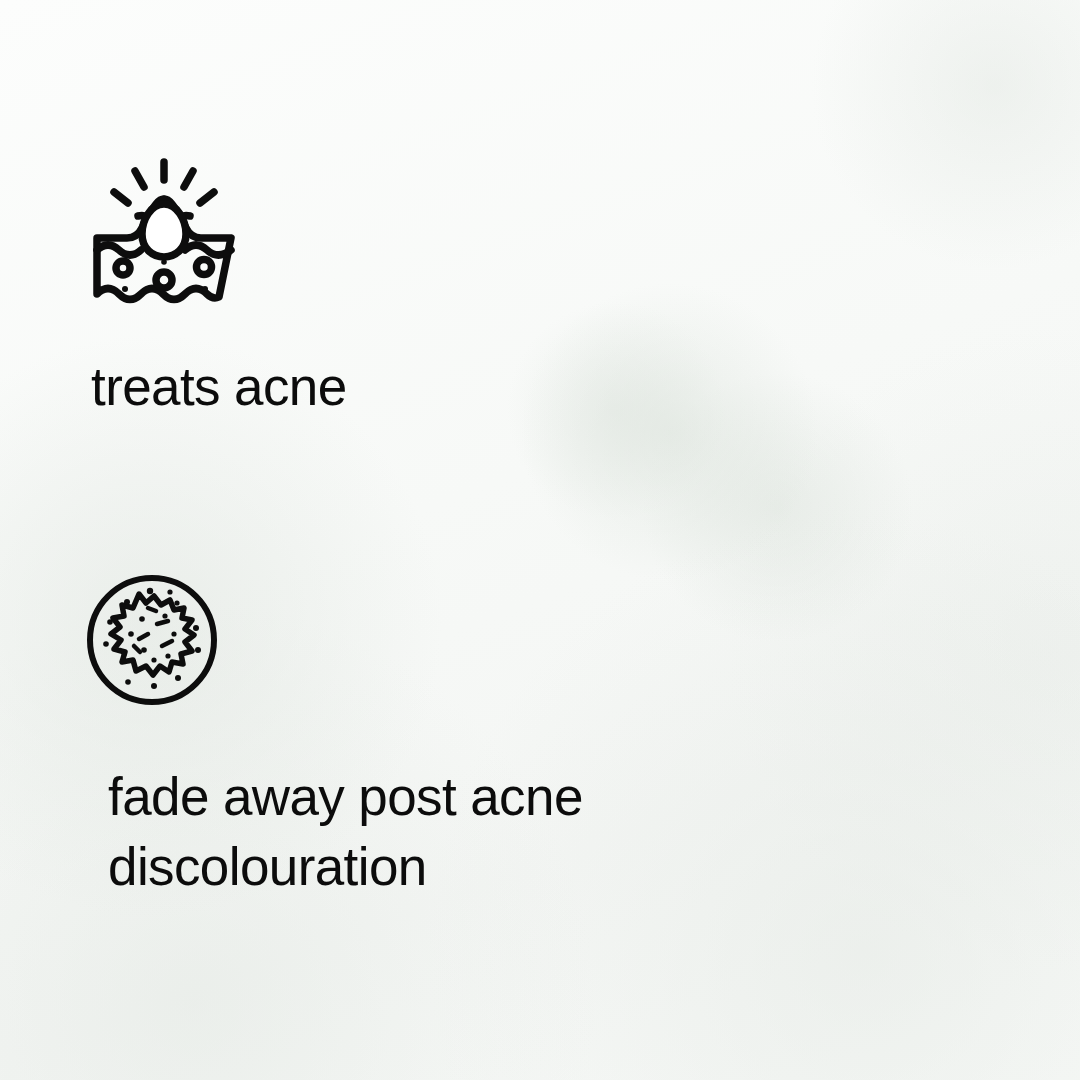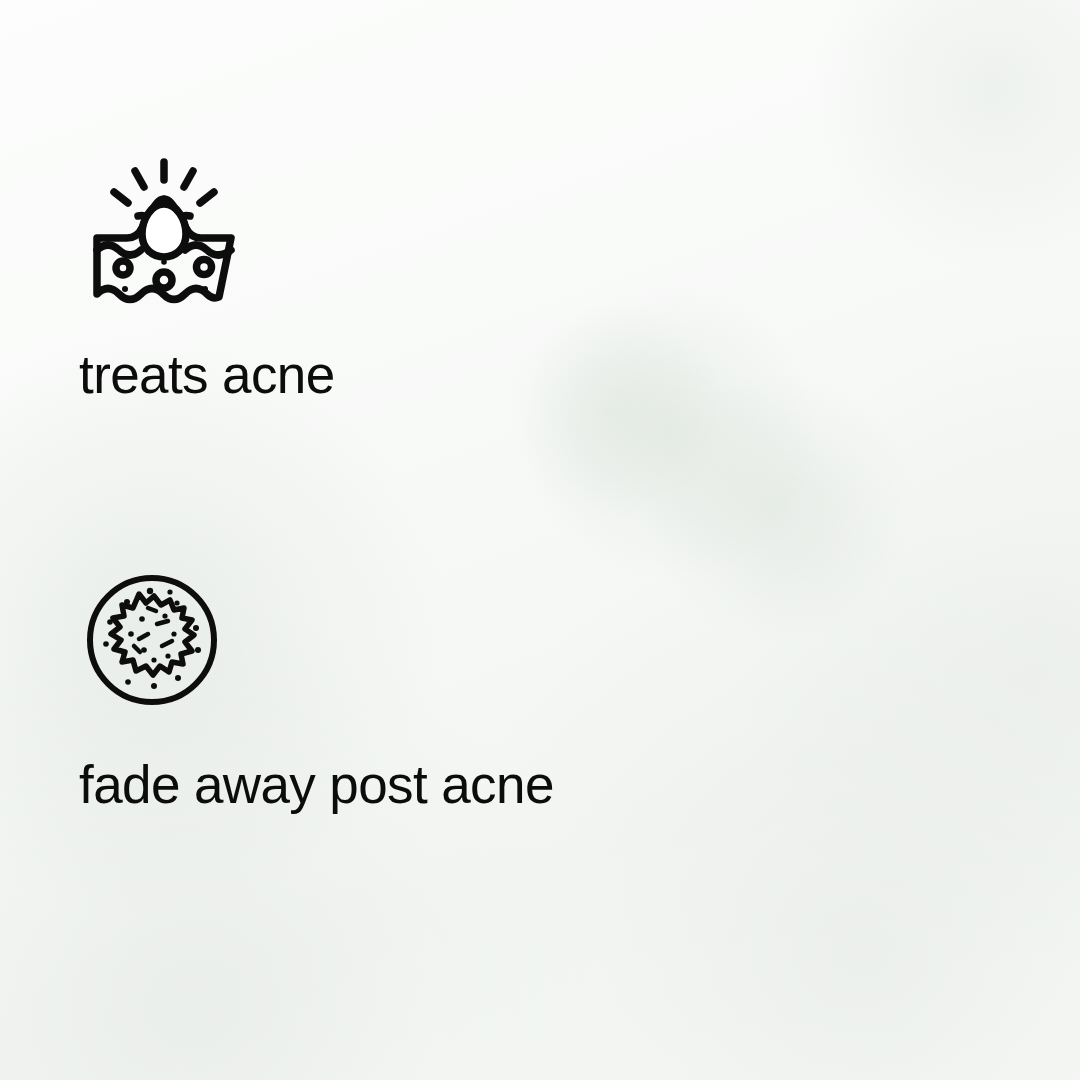--- a/index.html
+++ b/index.html
@@ -29,38 +29,38 @@
       radial-gradient(circle at 18% 93%, rgba(223,229,223,.45) 0%, rgba(223,229,223,0) 30%),
       radial-gradient(circle at 80% 88%, rgba(226,231,226,.50) 0%, rgba(226,231,226,0) 34%),
       radial-gradient(circle at 97% 60%, rgba(228,233,228,.40) 0%, rgba(228,233,228,0) 26%),
       linear-gradient(160deg,#fcfdfc 0%,#f7f9f7 45%,#f4f6f4 72%,#f8faf8 100%);
   }
   
   #content{position:absolute;inset:0;}
   .feature{position:absolute;}
   .feature-icon{display:block;}
   .feature-text{
-    margin:0;
+    margin:12px;
     color:#0c0c0c;
     font-weight:400;
     letter-spacing:-0.6px;
   }
   .feature-text .line{display:block;white-space:nowrap;}
 
   #feature-acne{left:0;top:0;width:1080px;}
   #feature-acne .feature-icon{position:absolute;left:88px;top:158px;}
   #feature-acne .feature-text{
     position:absolute;left:79px;top:340px;
     font-size:53px;line-height:70px;
   }
 
   #feature-discolouration{left:0;top:0;width:1080px;}
   #feature-discolouration .feature-icon{position:absolute;left:84px;top:572px;}
   #feature-discolouration .feature-text{
-    position:absolute;left:79px;top:750px;
+    position:absolute;left:96px;top:750px;
     font-size:53px;line-height:70px;
   }
 </style>
 </head>
 <body>
 
 <div id="stage">
 
   <div id="bg">
     <div class="wash"></div>
@@ -294,17 +294,18 @@
           <line x1="73" y1="52" x2="84" y2="49"></line>
           <line x1="55" y1="67" x2="64" y2="62"></line>
           <line x1="78" y1="74" x2="88" y2="69"></line>
           <line x1="50" y1="74" x2="56" y2="80"></line>
           <line x1="64" y1="36" x2="72" y2="39"></line>
         </g>
       </svg>
 
       <p class="feature-text">
         <span class="line">fade away post acne</span>
+        <span class="line">discolouration</span>
       </p>
     </section>
 
   </div>
 </div>
 
 </body></html>

